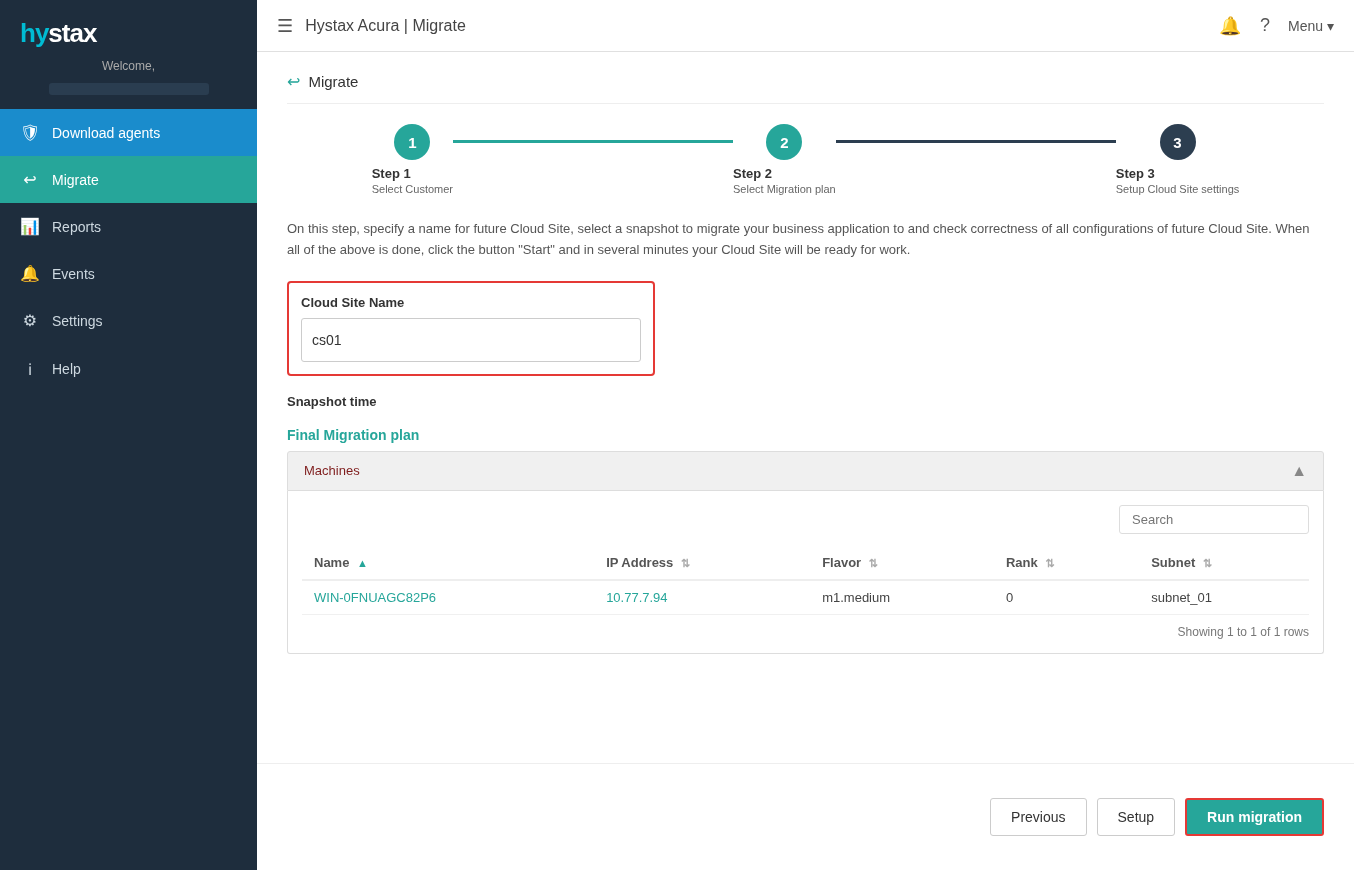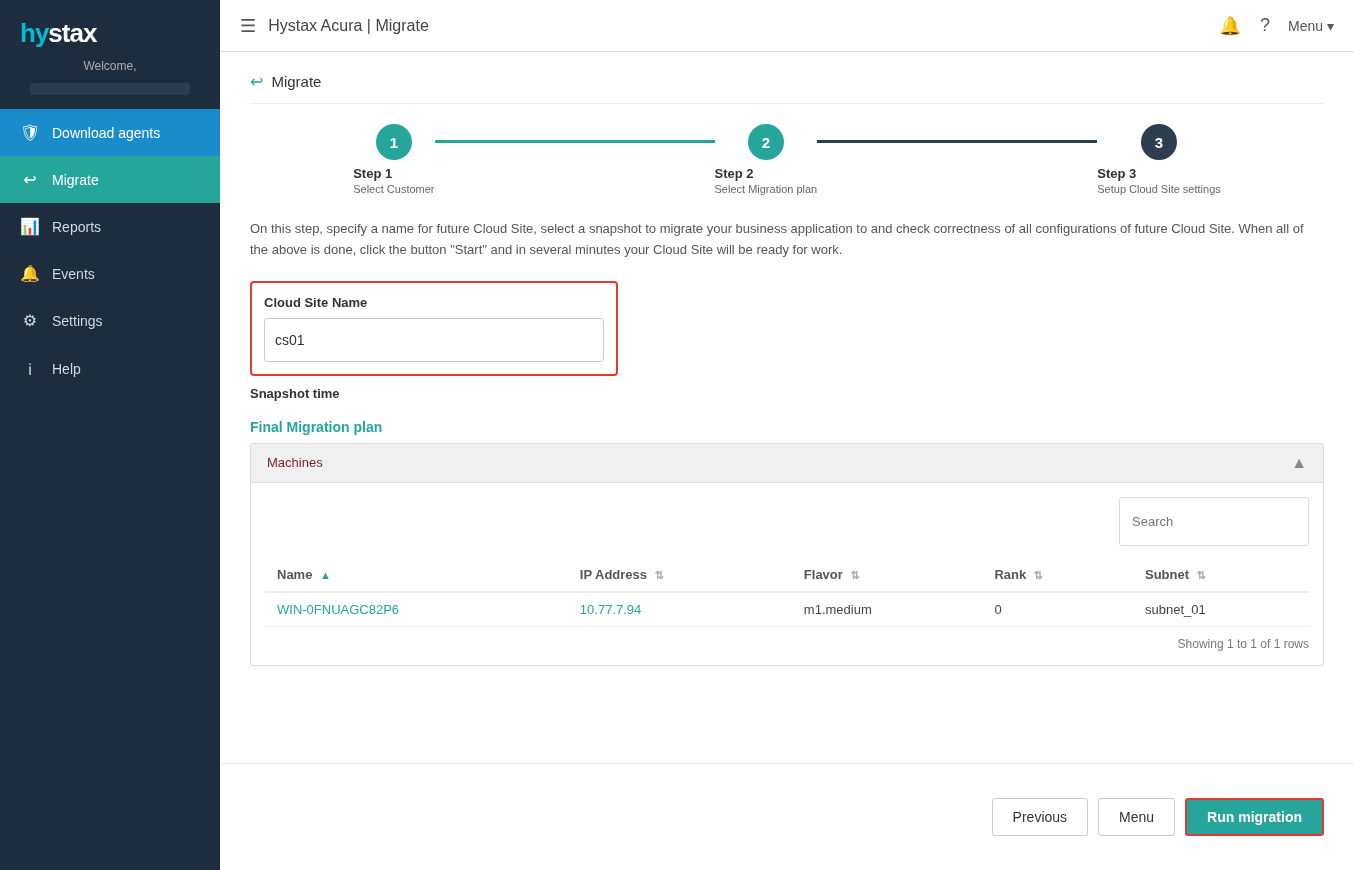--- a/index.html
+++ b/index.html
@@ -1,20 +1,20 @@
 <!DOCTYPE html>
 <html><head>
   <meta charset="utf-8">
   <style>
     * { box-sizing: border-box; margin: 0; padding: 0; }
     body { font-family: 'Segoe UI', Arial, sans-serif; font-size: 14px; display: flex; height: 870px; overflow: hidden; background: #f5f5f5; }
 
     
     .sidebar {
-      width: 220px;
+      width: 257px;
       background: #1e2d3d;
       color: #fff;
       display: flex;
       flex-direction: column;
       flex-shrink: 0;
       height: 870px;
     }
     .sidebar-logo {
       padding: 18px 20px 10px;
       font-size: 26px;
@@ -170,21 +170,21 @@
       padding: 8px 12px;
       font-size: 14px;
       color: #333;
       outline: none;
     }
     .cloud-site-name-box {
       border: 2px solid #e53935;
       border-radius: 4px;
       padding: 12px;
       display: inline-block;
-      margin-bottom: 10px;
+      margin-bottom: 18px;
     }
     .cloud-site-name-box .form-label { margin-bottom: 8px; }
     .cloud-site-name-input {
       width: 340px;
       border: 1px solid #ccc;
       border-radius: 3px;
       padding: 13px 10px;
       font-size: 14px;
       color: #333;
       outline: none;
@@ -218,21 +218,21 @@
 
     
     .table-search-row {
       display: flex;
       justify-content: flex-end;
       margin-bottom: 12px;
     }
     .table-search {
       border: 1px solid #ddd;
       border-radius: 3px;
-      padding: 16px 12px;
+      padding: 6px 12px;
       font-size: 13px;
       width: 190px;
       outline: none;
     }
 
     
     .data-table {
       width: 100%;
       border-collapse: collapse;
       font-size: 13px;
@@ -435,16 +435,16 @@
             </tbody>
         </table>
 
         <div class="showing-rows">Showing 1 to 1 of 1 rows</div>
       </div>
     </div>
   </div>
 
   <div class="footer-actions">
     <button class="btn btn-default">Previous</button>
-    <button class="btn btn-secondary">Menu</button>
+    <button class="btn btn-secondary">Setup</button>
     <button class="btn btn-run">Run migration</button>
   </div>
 </div>
 
 </body></html>

